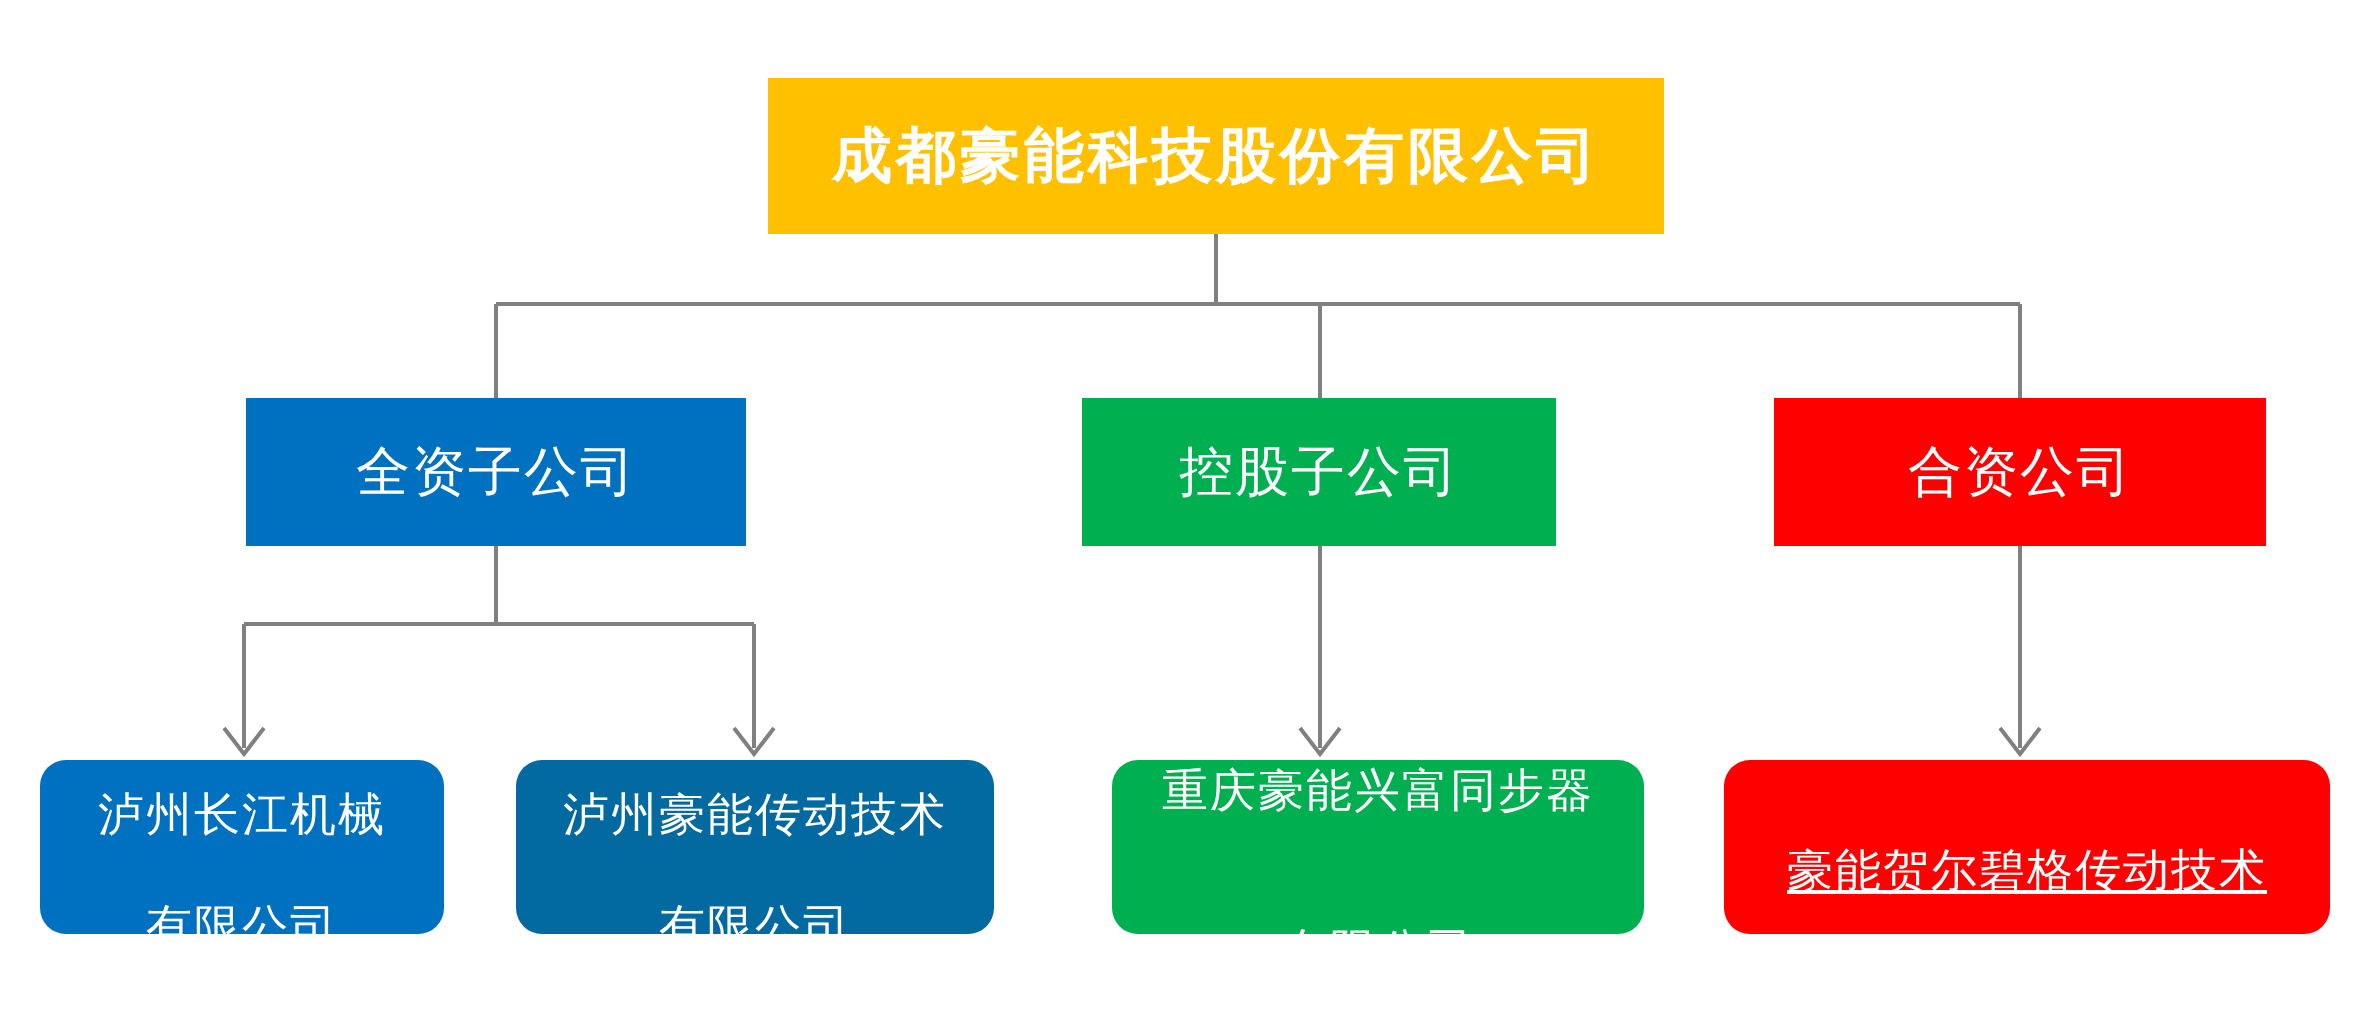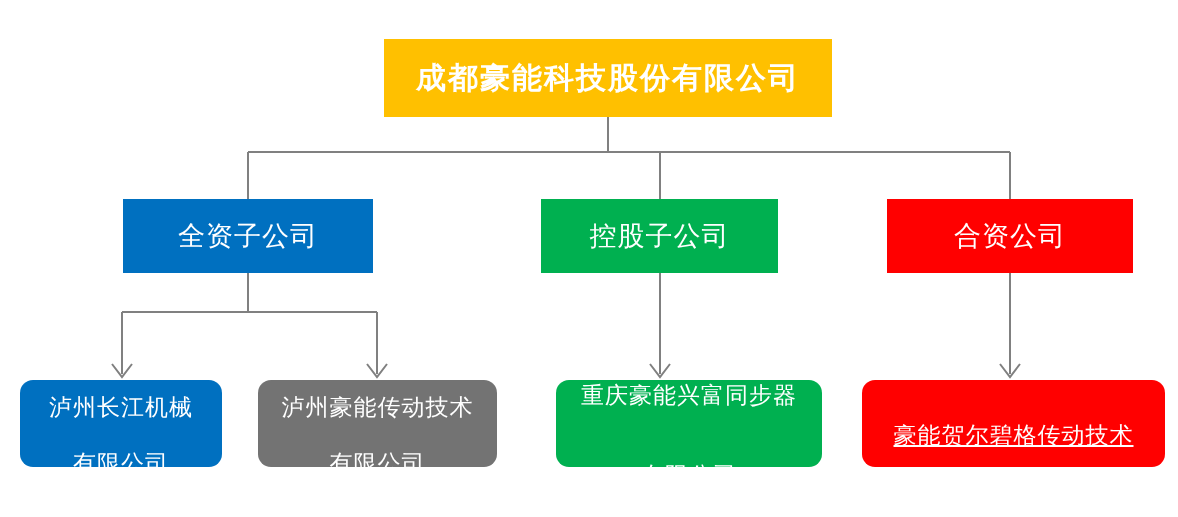--- a/index.html
+++ b/index.html
@@ -63,21 +63,21 @@
   <div class="node node-root" style="background-color: rgb(255, 192, 0);">成都豪能科技股份有限公司</div>
 
   <div class="node node-mid" id="mid-wholly" style="background-color: rgb(0, 112, 192);">全资子公司</div>
   <div class="node node-mid" id="mid-holding" style="background-color: rgb(0, 176, 80);">控股子公司</div>
   <div class="node node-mid" id="mid-joint" style="background-color: rgb(255, 0, 0);">合资公司</div>
 
   <div class="node node-leaf" id="leaf-1" style="background-color: rgb(0, 112, 192);">
     <span class="leaf-line">泸州长江机械</span>
     <span class="leaf-line">有限公司</span>
   </div>
-  <div class="node node-leaf" id="leaf-2" style="background-color: #737373;">
+  <div class="node node-leaf" id="leaf-2" style="background-color: #0369a1;">
     <span class="leaf-line">泸州豪能传动技术</span>
     <span class="leaf-line">有限公司</span>
   </div>
   <div class="node node-leaf" id="leaf-3" style="background-color: rgb(0, 176, 80);">
     <span class="leaf-line">重庆豪能兴富同步器</span>
     <span class="leaf-line">有限公司</span>
   </div>
   <div class="node node-leaf" id="leaf-4" style="background-color: rgb(255, 0, 0);">
     <span class="leaf-line">豪能贺尔碧格传动技术</span>
   </div>

